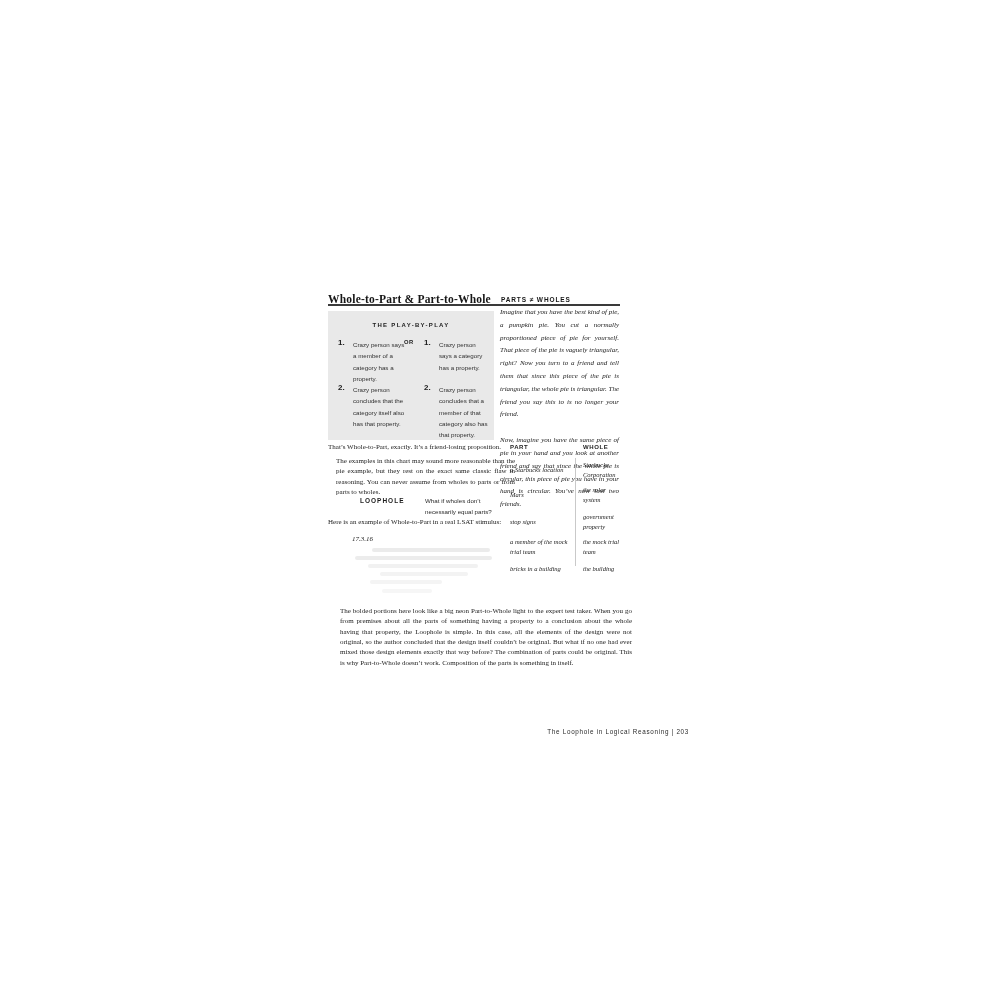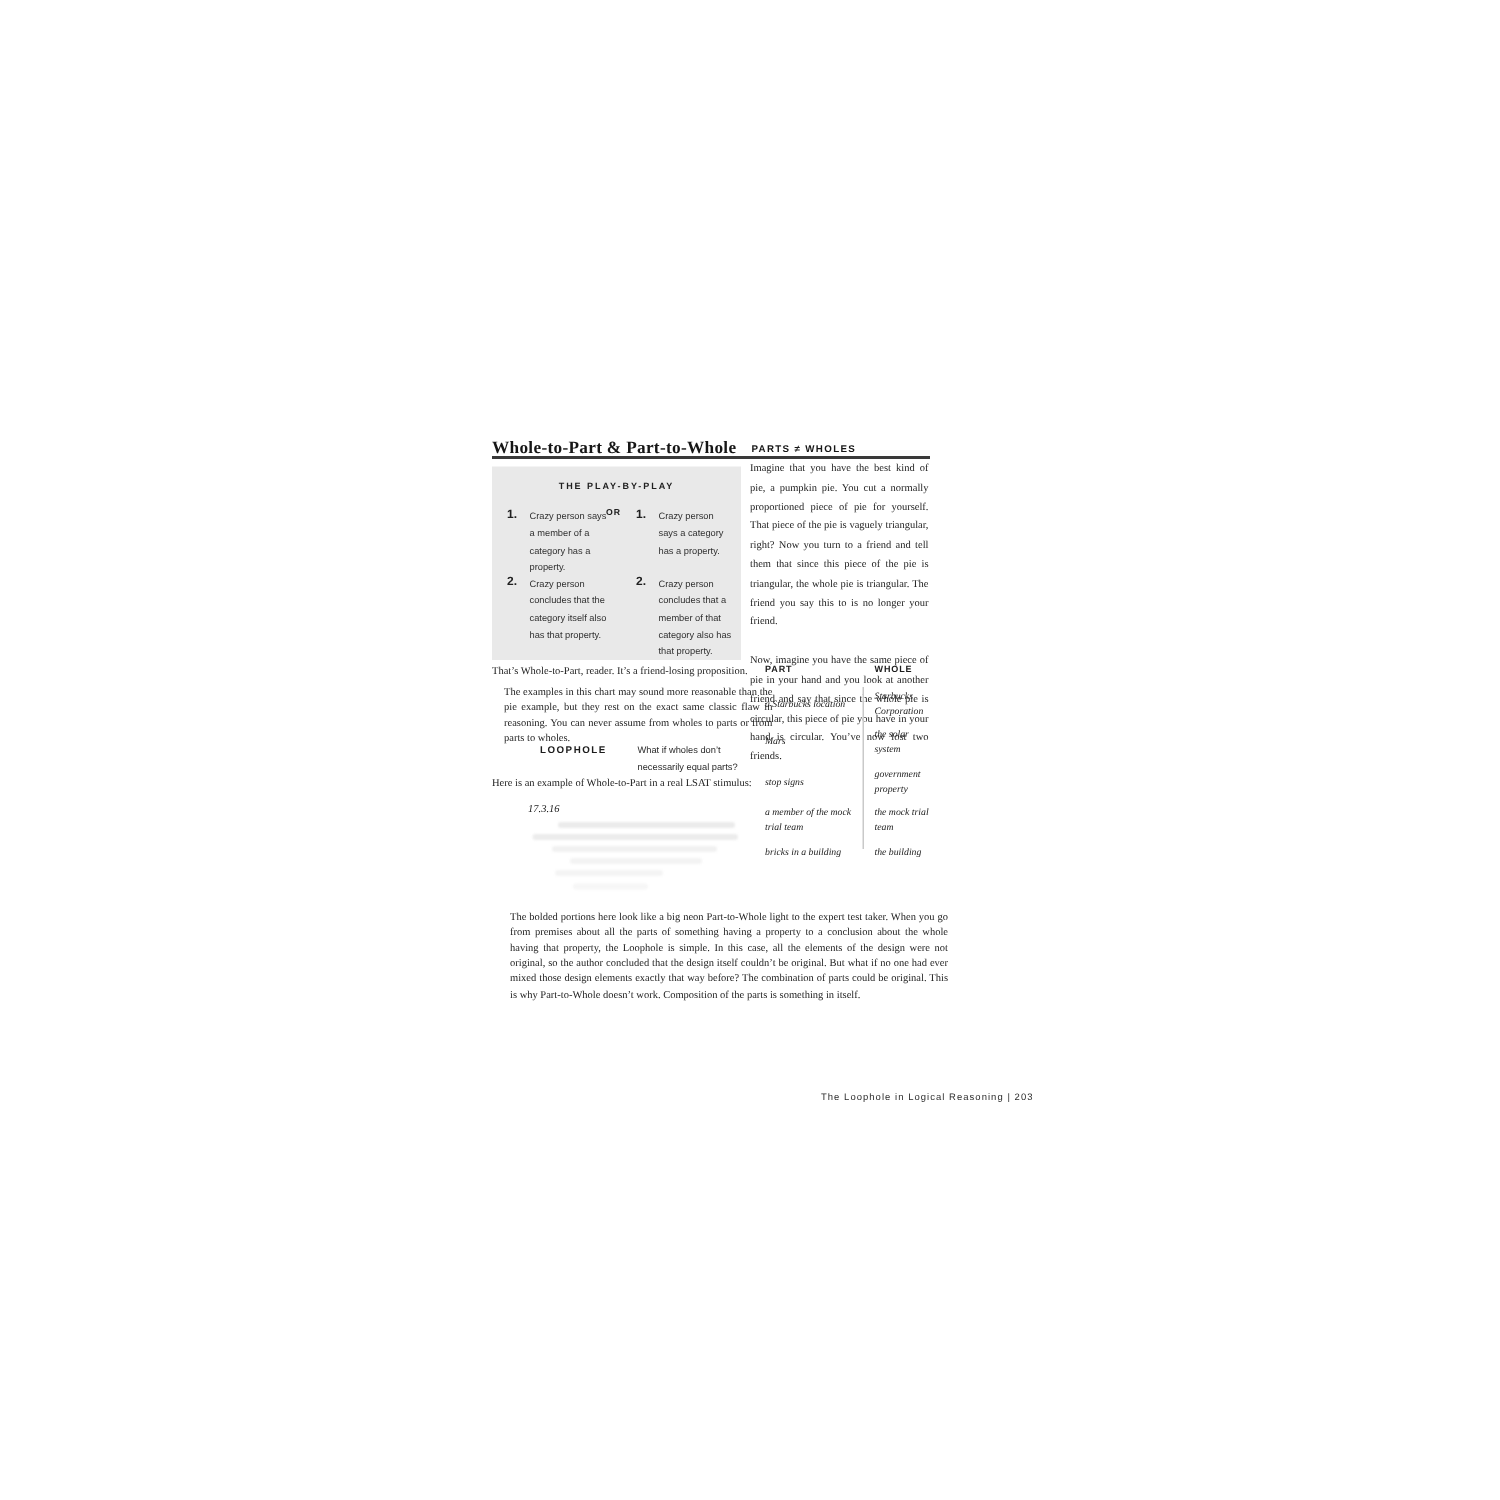--- a/index.html
+++ b/index.html
@@ -19,21 +19,21 @@
   
   #pbp-box { left:328px; top:311px; width:166px; height:129px; background:#e9e9e9; }
   #pbp-title { position:absolute; left:0; top:11px; width:100%; text-align:center;
     font-family:"Liberation Sans",sans-serif; font-size:6px; font-weight:bold; letter-spacing:1.3px; color:#202020; }
   .pbp-num { position:absolute; font-family:"Liberation Sans",sans-serif; font-weight:bold; font-size:8px; color:#202020; }
   .pbp-text { position:absolute; font-family:"Liberation Sans",sans-serif; font-size:6.2px; line-height:11.3px; color:#303030; }
   #pbp-or { position:absolute; left:76px; top:28px; font-family:"Liberation Sans",sans-serif; font-size:5.8px; font-weight:bold; letter-spacing:.6px; color:#202020; }
 
   
   #right-col { left:500px; top:306px; width:119px; font-size:7px; line-height:12.8px; text-align:justify; color:#222; }
-  #right-col p { margin:0 0 13px 0; }
+  #right-col p { margin:0 0 13px 0;font-style:italic; }
 
   
   #left-p1 { left:328px; top:443px; width:190px; font-size:7px; color:#222; }
   #left-p2 { left:336px; top:456px; width:179px; font-size:7px; line-height:10.3px; text-align:justify; color:#222; }
   #loophole-label { left:360px; top:497px; font-family:"Liberation Sans",sans-serif; font-size:6.5px; font-weight:bold; letter-spacing:1px; color:#1c1c1c; }
   #loophole-text { left:425px; top:496px; width:84px; font-family:"Liberation Sans",sans-serif; font-size:6.2px; line-height:10.6px; color:#2a2a2a; }
   #left-p3 { left:328px; top:518px; width:190px; font-size:7px; color:#222; }
   #citation { left:352px; top:535px; font-size:7px; font-style:italic; color:#222; }
 
   
@@ -84,21 +84,21 @@
 
   <span class="pbp-num" style="left:96px; top:72px;">2.</span>
   <span class="pbp-text" style="left:111px; top:73px; width:51px;">Crazy person concludes that a member of that category also has that property.</span>
 </div>
 
 <div class="abs" id="right-col">
   <p>Imagine that you have the best kind of pie, a pumpkin pie. You cut a normally proportioned piece of pie for yourself. That piece of the pie is vaguely triangular, right? Now you turn to a friend and tell them that since this piece of the pie is triangular, the whole pie is triangular. The friend you say this to is no longer your friend.</p>
   <p>Now, imagine you have the same piece of pie in your hand and you look at another friend and say that since the whole pie is circular, this piece of pie you have in your hand is circular. You’ve now lost two friends.</p>
 </div>
 
-<div class="abs" id="left-p1">That’s Whole-to-Part, reader. It’s a friend-losing proposition.</div>
+<div class="abs" id="left-p1">That’s Whole-to-Part, exactly. It’s a friend-losing proposition.</div>
 <div class="abs" id="left-p2">The examples in this chart may sound more reasonable than the pie example, but they rest on the exact same classic flaw in reasoning. You can never assume from wholes to parts or from parts to wholes.</div>
 <div class="abs" id="loophole-label">LOOPHOLE</div>
 <div class="abs" id="loophole-text">What if wholes don’t necessarily equal parts?</div>
 <div class="abs" id="left-p3">Here is an example of Whole-to-Part in a real LSAT stimulus:</div>
 <div class="abs" id="citation">17.3.16</div>
 
 <div>
   <div class="faded-line" style="left:372px; top:548px; width:118px; background:#ebebeb;"></div>
   <div class="faded-line" style="left:355px; top:556px; width:137px; background:#ececec;"></div>
   <div class="faded-line" style="left:368px; top:564px; width:110px; background:#f1f1f1;"></div>

